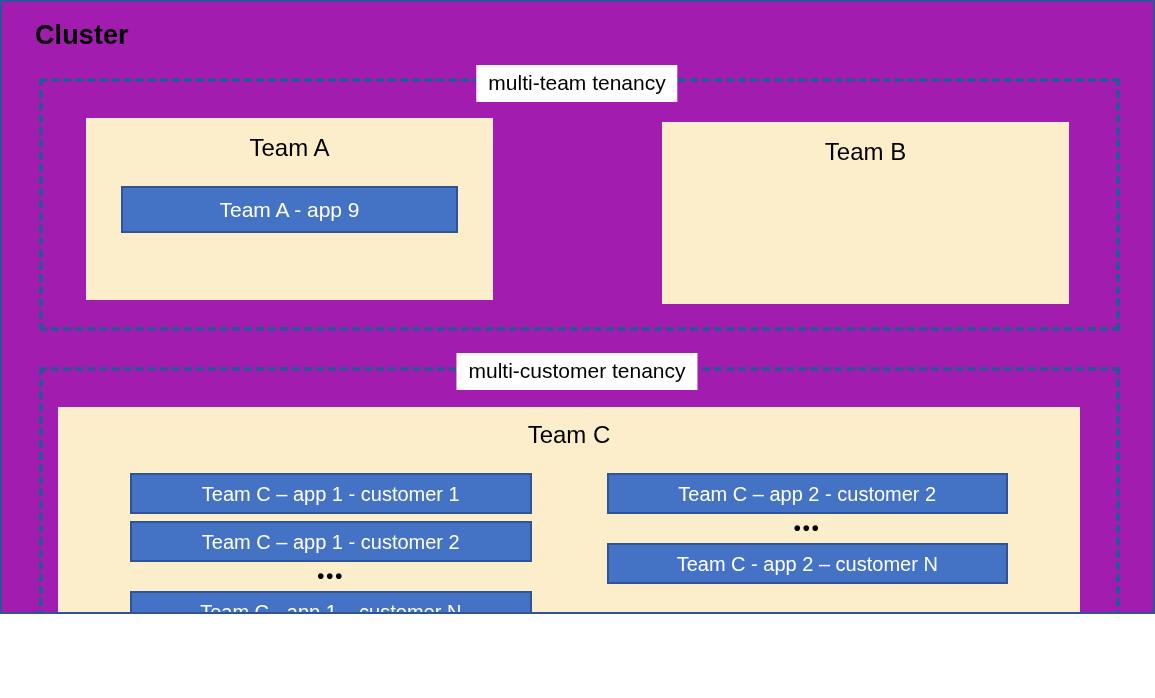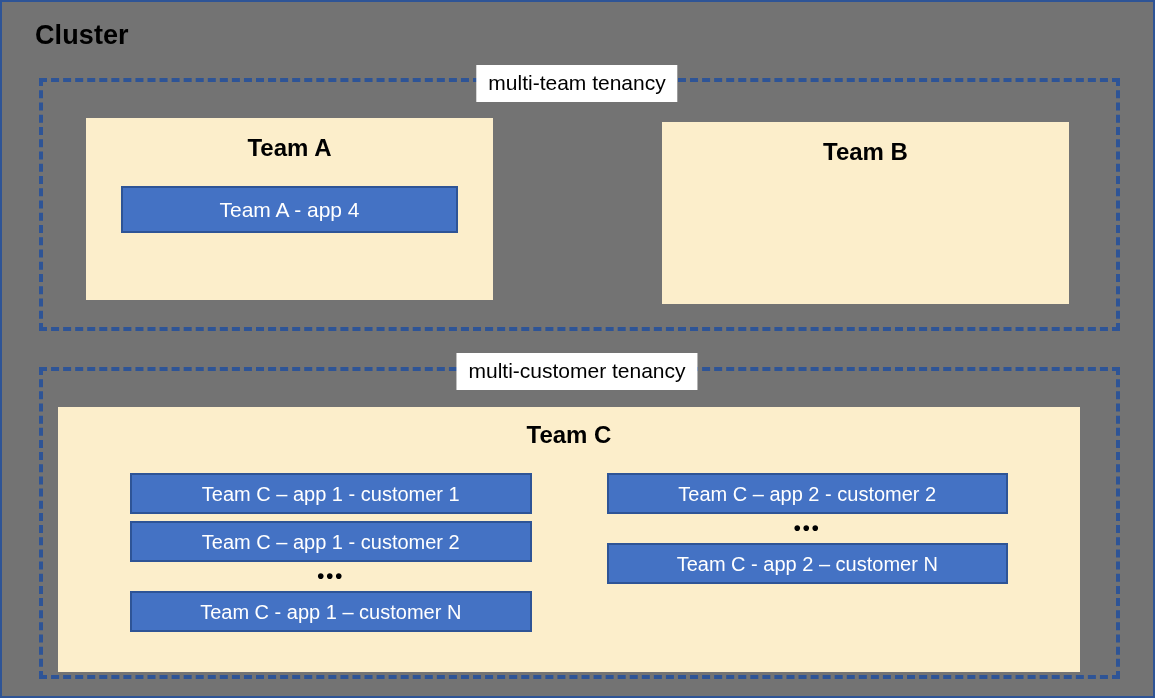--- a/index.html
+++ b/index.html
@@ -7,23 +7,23 @@
     padding: 0;
     background: #ffffff;
   }
   body {
     font-family: "Liberation Sans", sans-serif;
   }
 
   #cluster-canvas {
     position: relative;
     width: 1155px;
-    height: 698px;
-    box-sizing: border-box;
-    background: #737373;
+    height: 614px;
+    box-sizing: border-box;
+    background: #a21caf;
     border: 2px solid #2E5496;
     overflow: hidden;
   }
 
   
   .cluster-title {
     position: absolute;
     left: 33px;
     top: 18px;
     font-size: 27px;
@@ -94,21 +94,21 @@
   #panel-team-c {
     left: 56px;
     top: 405px;
     width: 1022px;
     height: 265px;
   }
 
   .team-title {
     text-align: center;
     font-size: 24px;
-    font-weight: bold;
+    font-weight: normal;
     color: #000000;
     white-space: nowrap;
   }
   #panel-team-a .team-title,
   #panel-team-b .team-title {
     margin-top: 16px;
   }
   #panel-team-c .team-title {
     margin-top: 14px;
   }
@@ -183,21 +183,21 @@
 
   <div class="cluster-title">Cluster</div>
 
   <div class="tenancy-region" id="region-multi-team"></div>
 
   <div class="tenancy-label" id="label-multi-team">multi-team tenancy</div>
 
   <div class="team-panel" id="panel-team-a">
     <div class="team-title">Team A</div>
     <div class="app-list">
-      <div class="app-box">Team A - app 4</div>
+      <div class="app-box">Team A - app 9</div>
     </div>
   </div>
 
   <div class="team-panel" id="panel-team-b">
     <div class="team-title">Team B</div>
   </div>
 
   <div class="tenancy-region" id="region-multi-customer"></div>
 
   <div class="tenancy-label" id="label-multi-customer">multi-customer tenancy</div>

